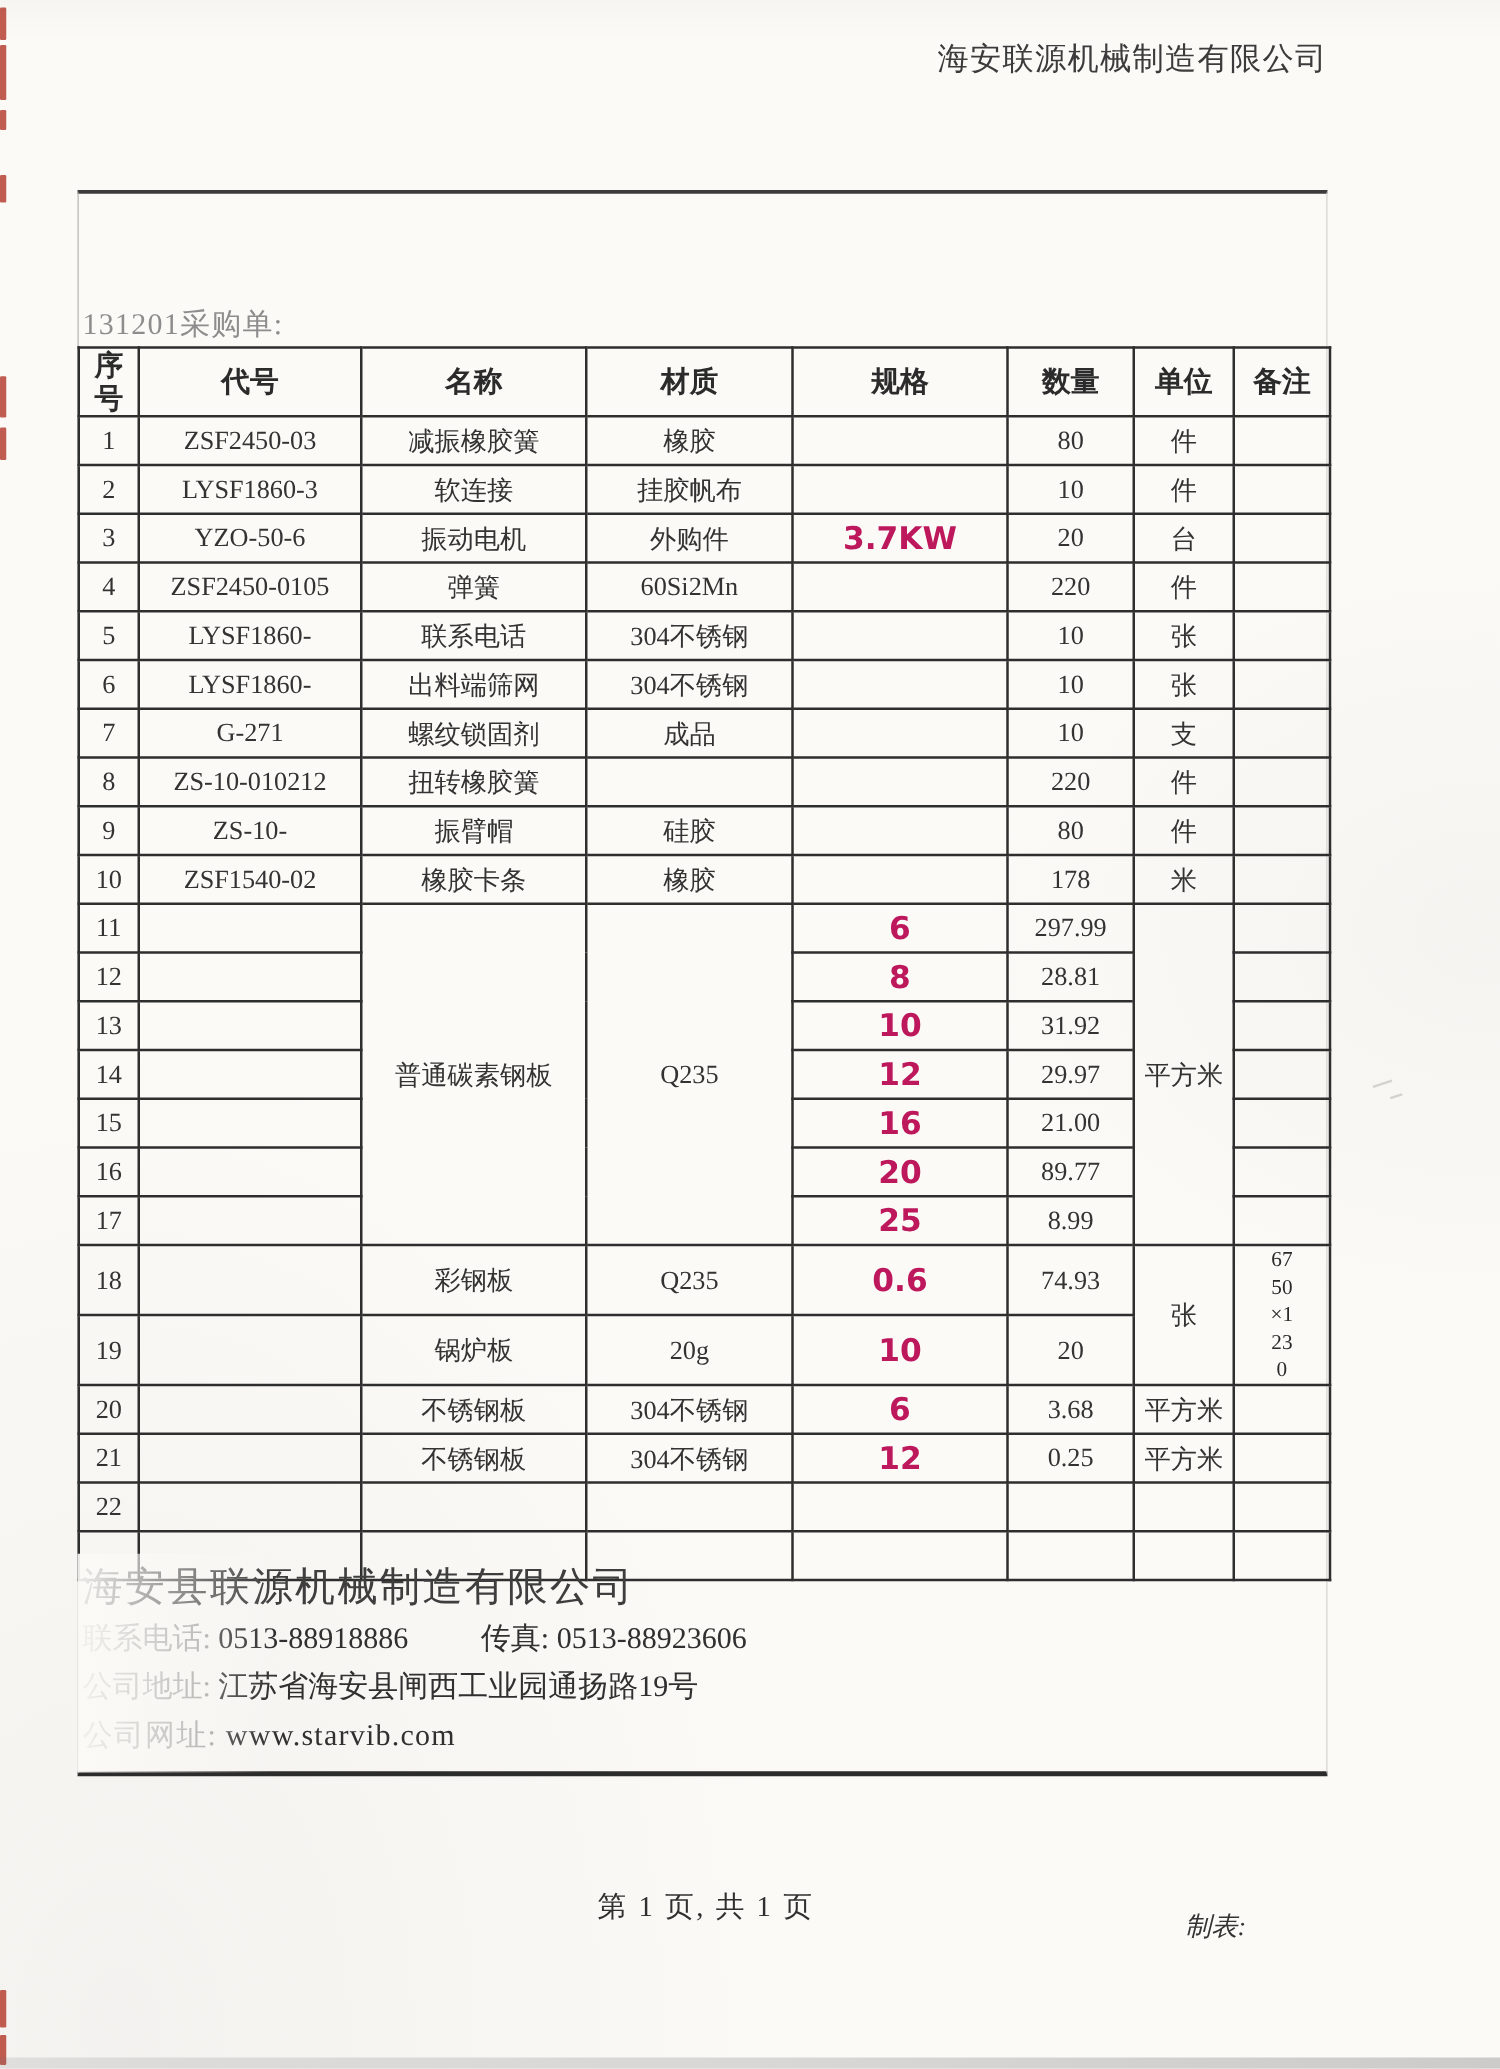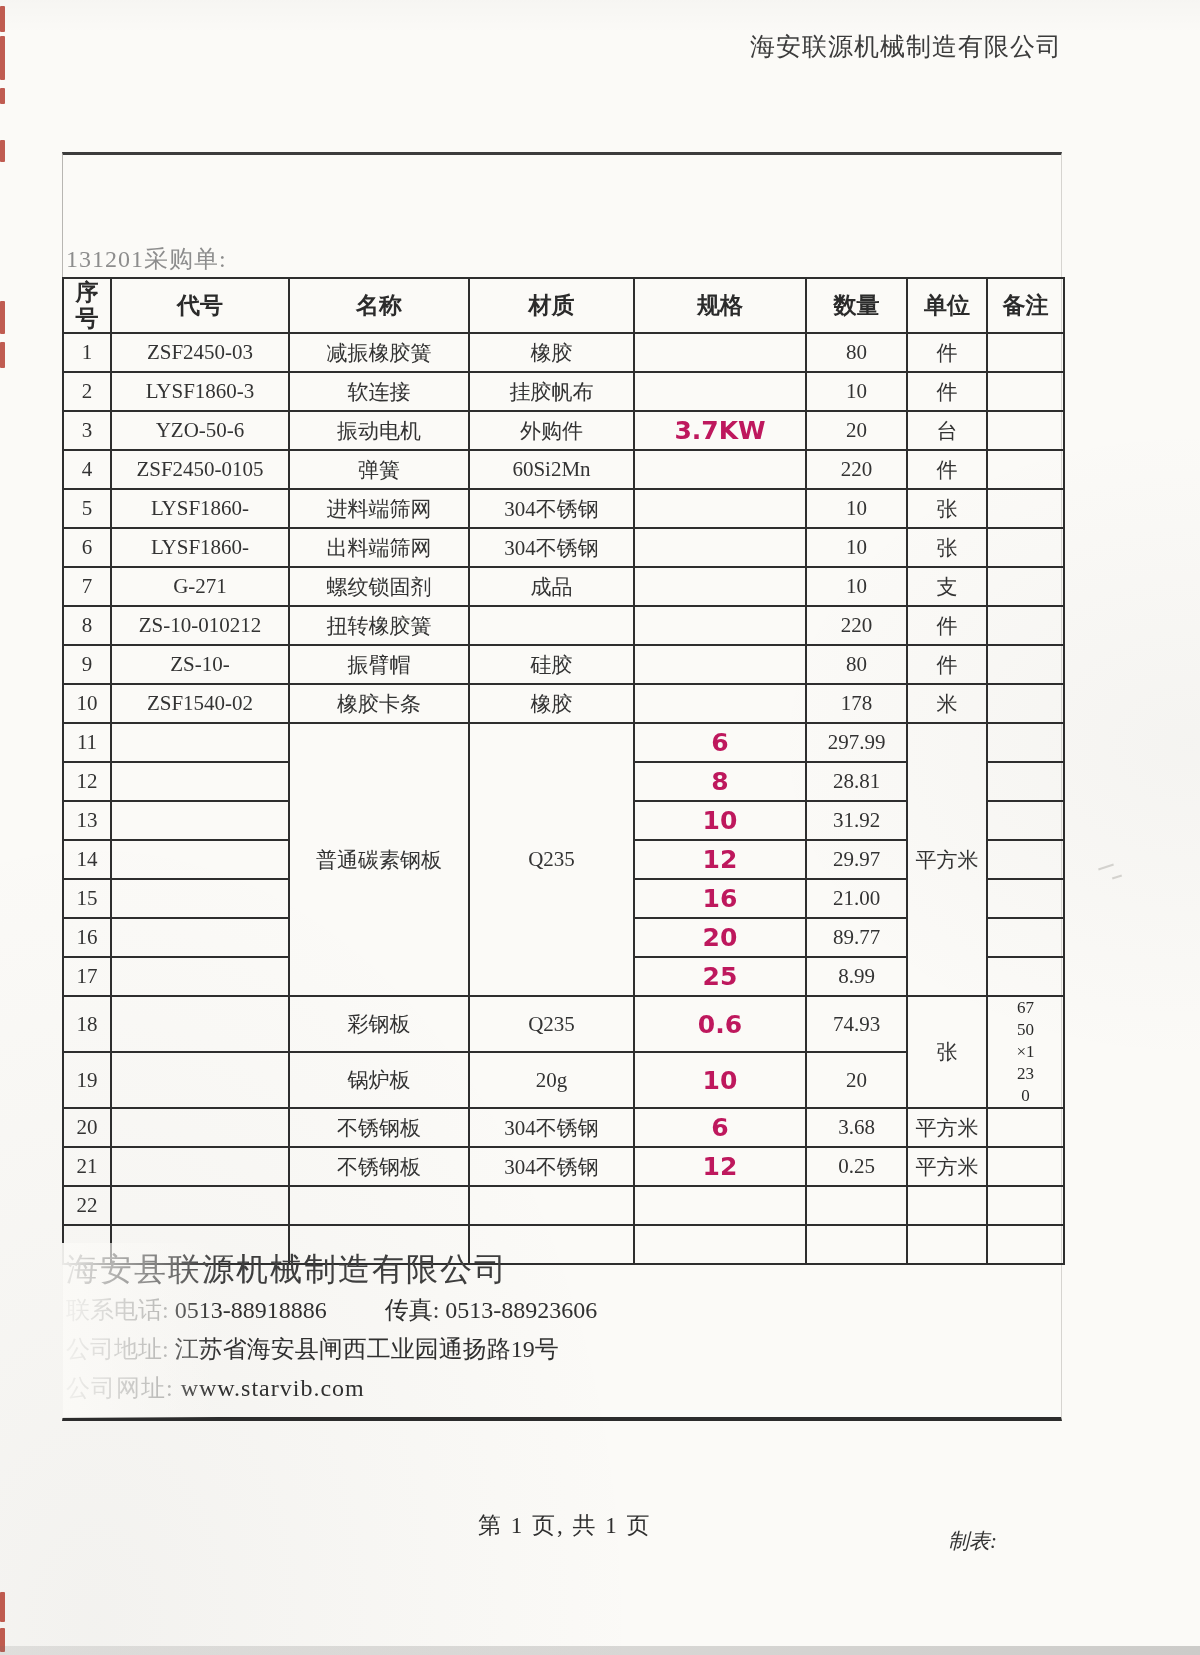--- a/index.html
+++ b/index.html
@@ -169,21 +169,21 @@
           <td>弹簧</td>
           <td>60Si2Mn</td>
           <td></td>
           <td>220</td>
           <td>件</td>
           <td></td>
         </tr>
         <tr>
           <td>5</td>
           <td>LYSF1860-</td>
-          <td>进料端筛网</td>
+          <td>联系电话</td>
           <td>304不锈钢</td>
           <td></td>
           <td>10</td>
           <td>张</td>
           <td></td>
         </tr>
         <tr>
           <td>6</td>
           <td>LYSF1860-</td>
           <td>出料端筛网</td>

